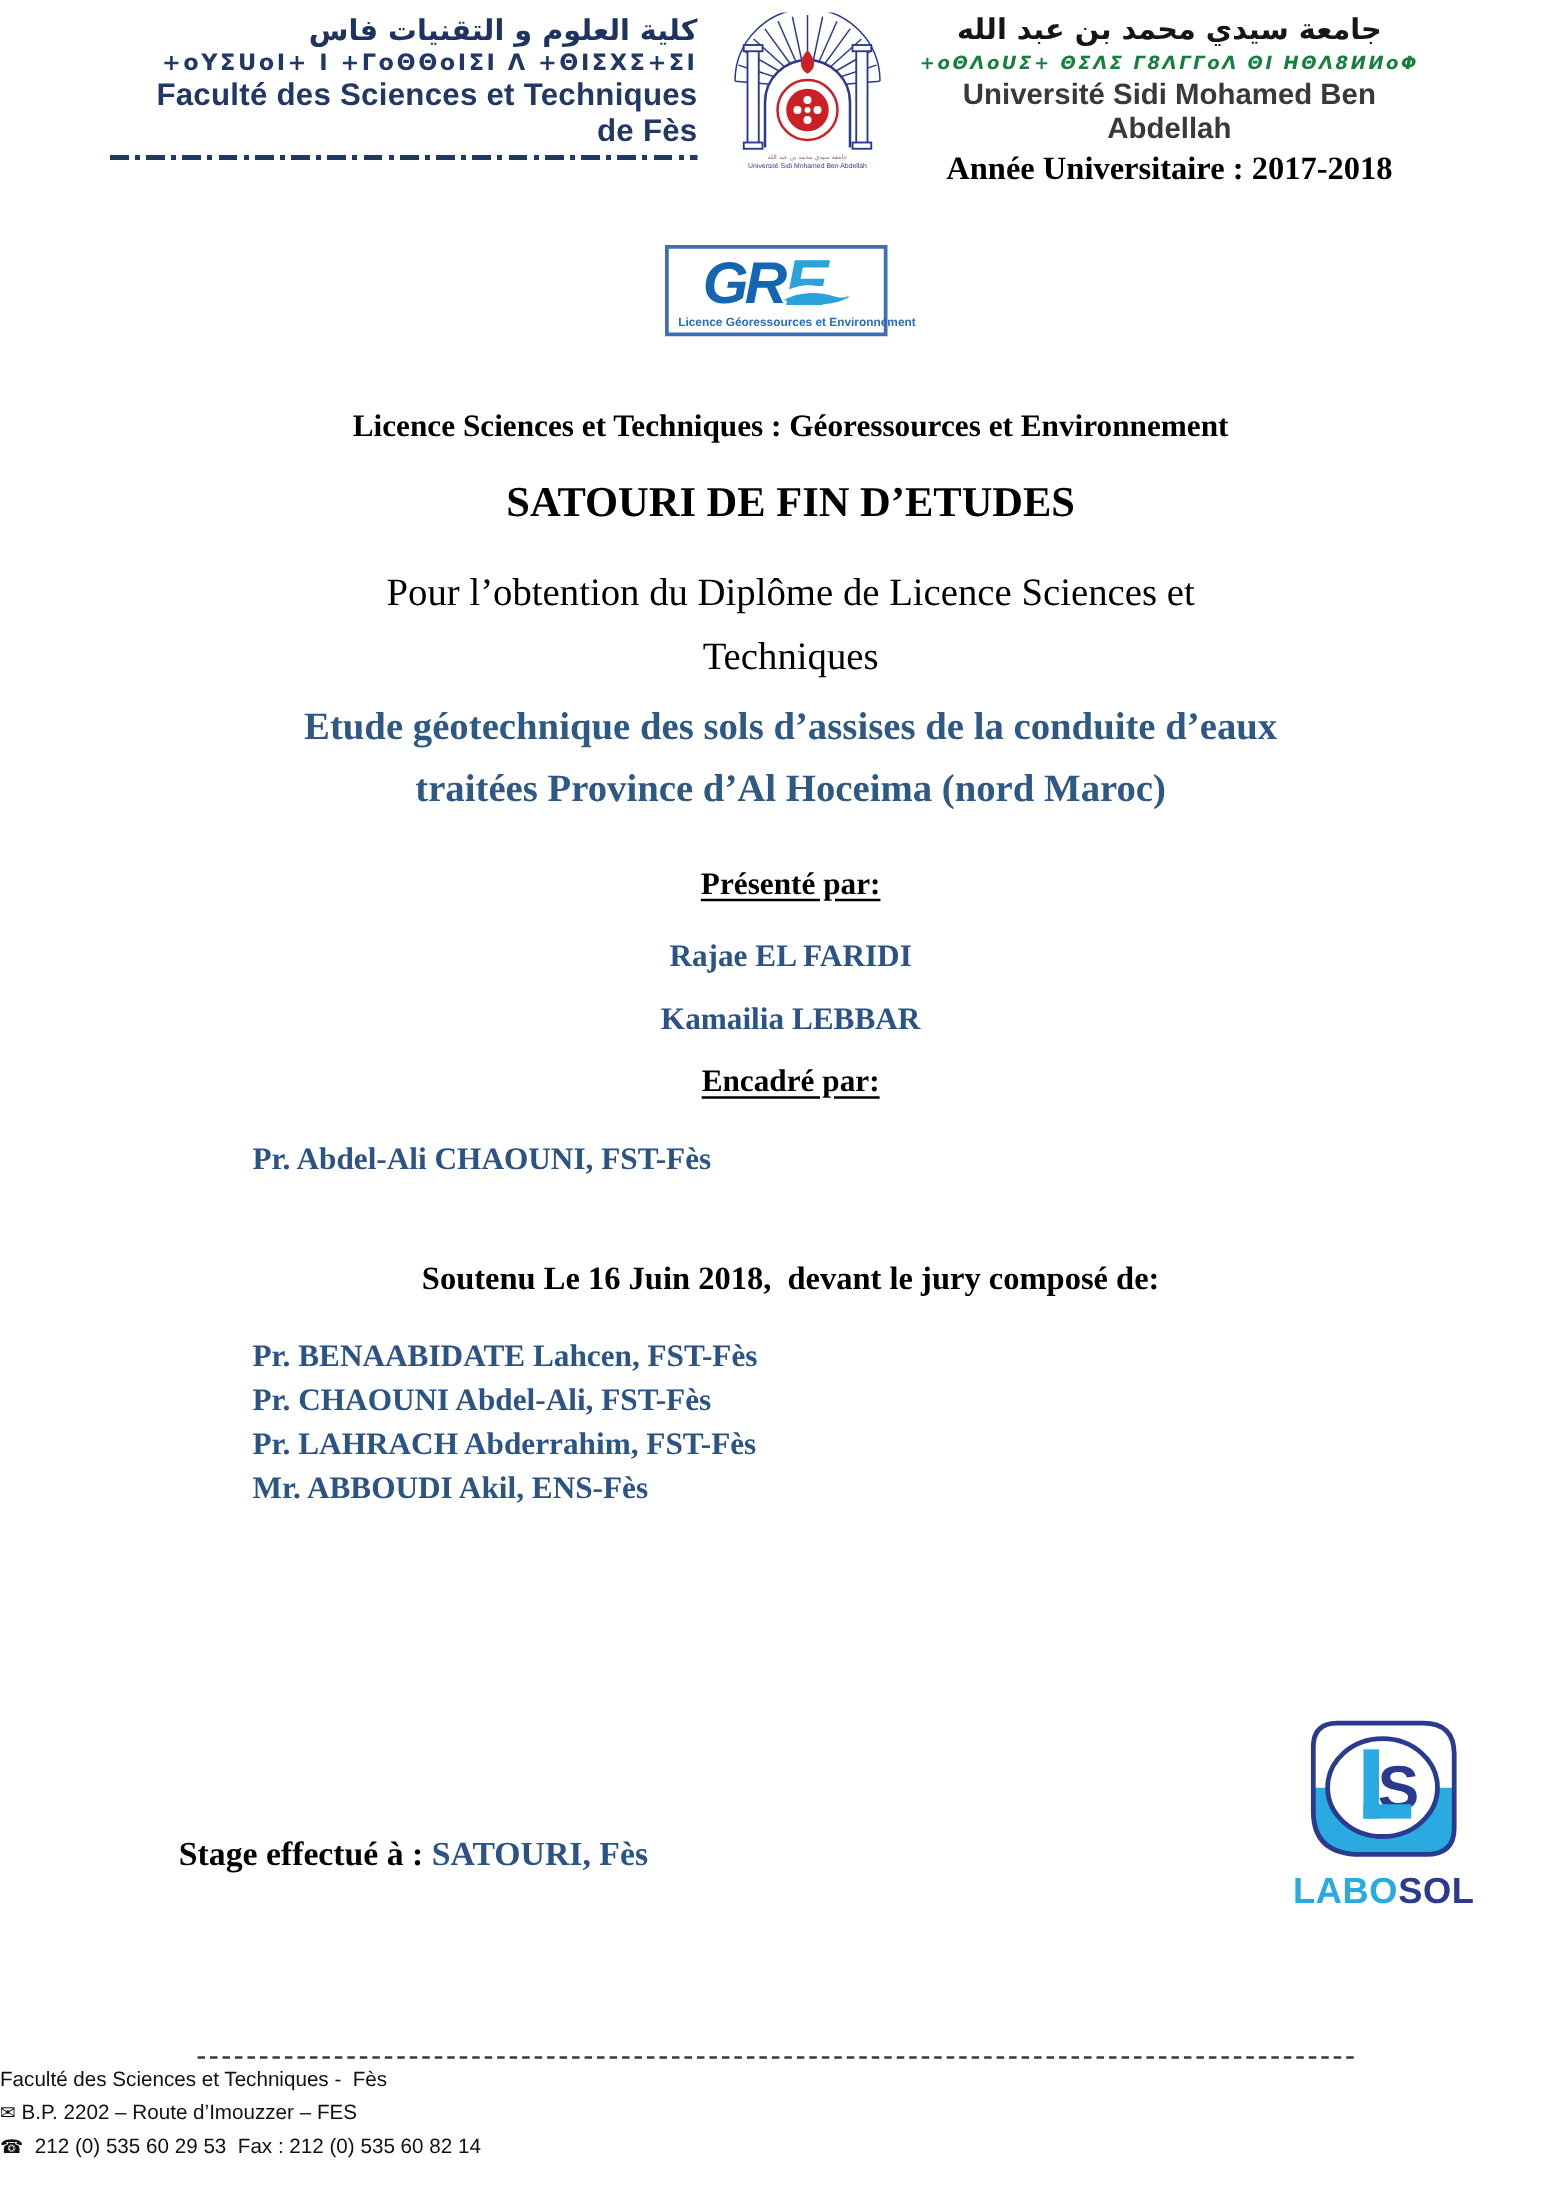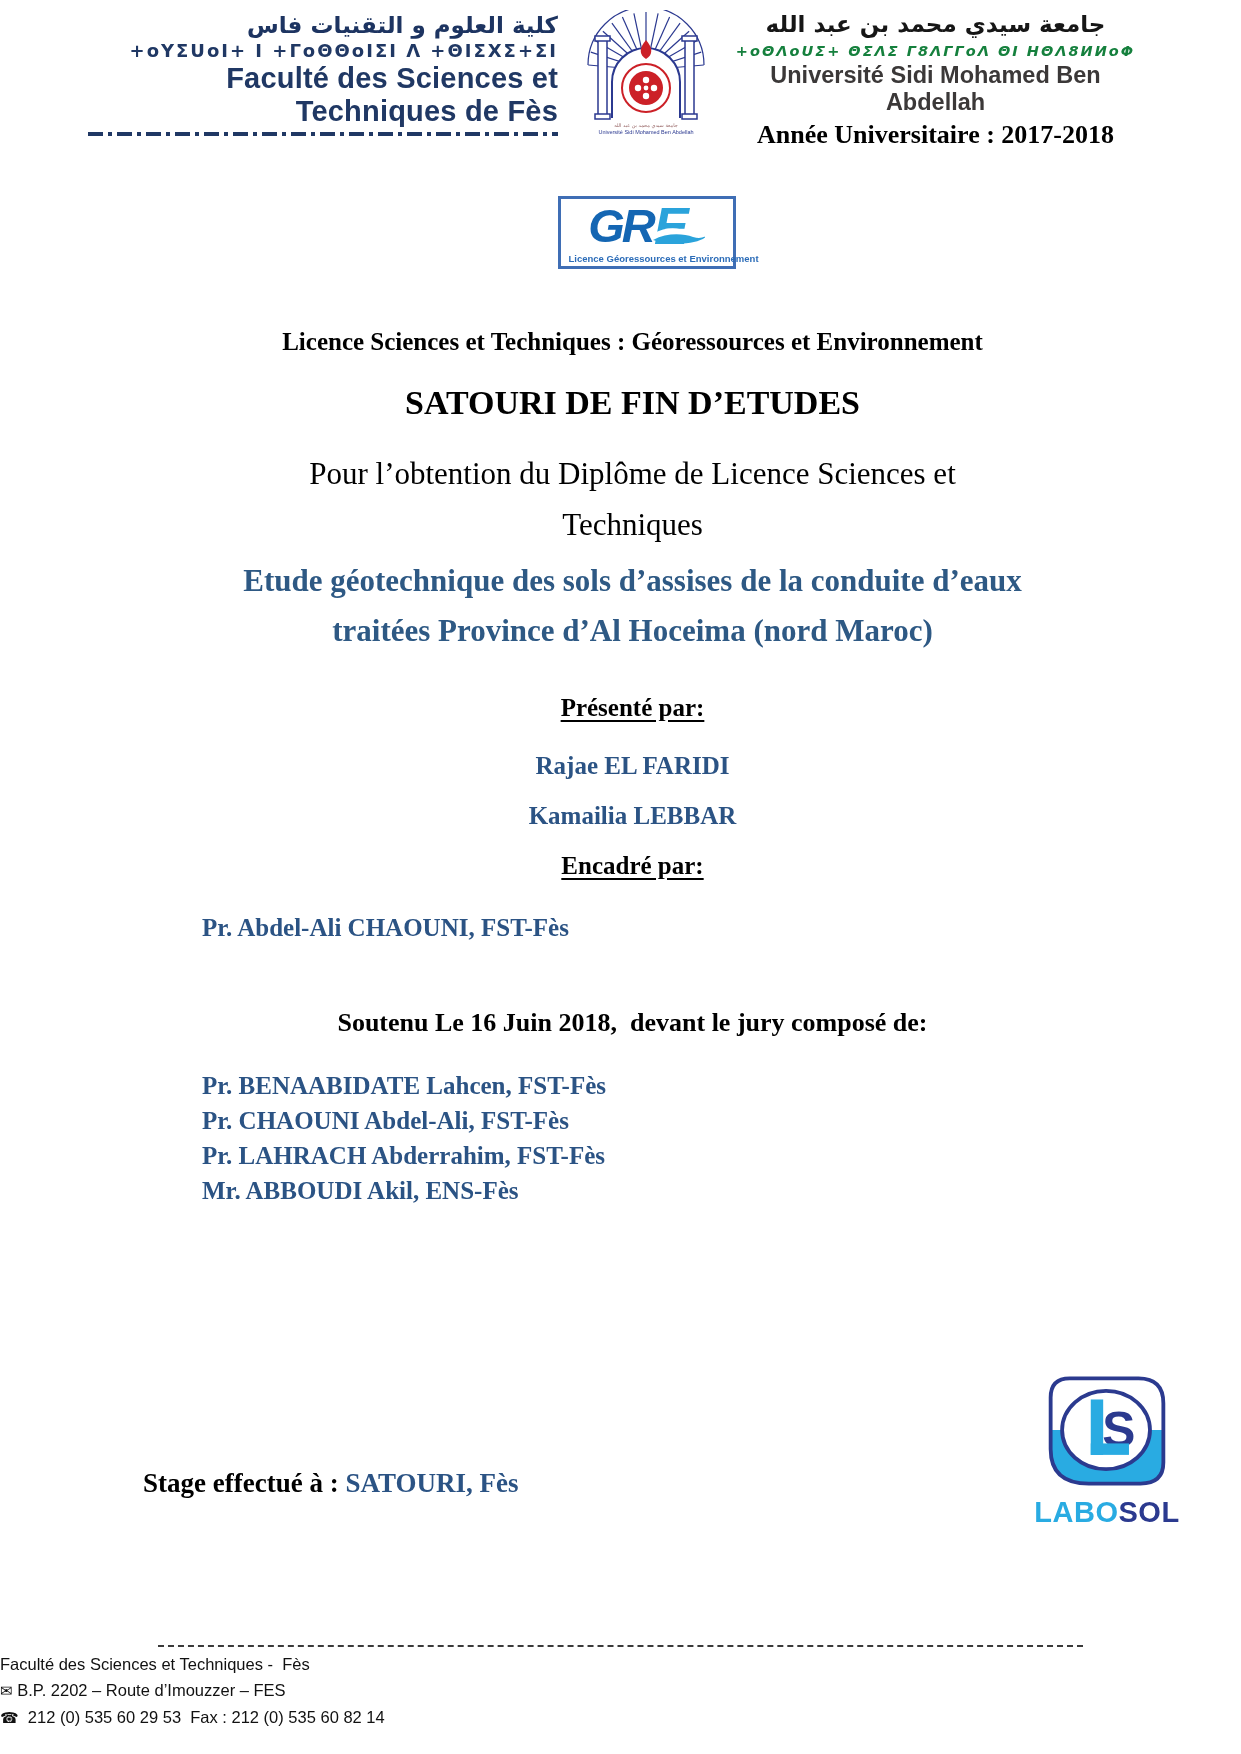--- a/index.html
+++ b/index.html
@@ -6,32 +6,32 @@
   .page {
     position:relative; width:1241px; height:1754px; margin:0 auto;
     background:#ffffff; overflow:hidden;
     font-family:"Liberation Serif", serif; color:#000;
   }
   
   .header { position:absolute; top:10px; left:88px; width:1050px; display:flex; justify-content:space-between; }
   .hdr-left { width:470px; text-align:right; }
   .hdr-left .ar { font-family:"DejaVu Sans",sans-serif; font-weight:bold; font-size:23px; color:#1d3461; line-height:1.35; }
   .hdr-left .tif { font-family:"DejaVu Sans",sans-serif; font-size:18px; letter-spacing:2px; color:#203864; font-weight:600; line-height:1.15; }
-  .hdr-left .fr { font-family:"Liberation Sans",sans-serif; font-weight:bold; font-size:29px; color:#203864; letter-spacing:0.2px;margin-left:18px; }
+  .hdr-left .fr { font-family:"Liberation Sans",sans-serif; font-weight:bold; font-size:25px; color:#203864; letter-spacing:0.2px;margin-left:18px; }
   .dashdot { height:4px; margin-top:4px;
     background:repeating-linear-gradient(90deg,#203864 0 15px, transparent 15px 20px, #203864 20px 24px, transparent 24px 29px); }
   .emblem { width:130px; flex:0 0 130px; margin-top:0; }
   .hdr-right { width:405px; text-align:center; }
   .hdr-right .ar { font-family:"DejaVu Sans",sans-serif; font-weight:bold; font-size:23px; color:#161616; line-height:1.3; }
   .hdr-right .tif { font-family:"DejaVu Sans",sans-serif; font-size:14.5px; letter-spacing:2px; color:#15803d; font-weight:600; margin-top:3px;font-style:italic; }
   .hdr-right .fr { font-family:"Liberation Sans",sans-serif; font-weight:bold; font-size:23.5px; color:#3b3838; margin-top:3px; }
   .year { font-size:26px; font-weight:bold; margin-top:4px; color:#000; }
   
   .gre { position:absolute; top:196px; left:50%; transform:translateX(-50%);
-         border:3px solid #3f6eb5; background:#fff; padding:1px 8px 2px; width:156px; text-align:left;margin-left:26px; }
+         border:3px solid #3f6eb5; background:#fff; padding:1px 8px 2px; width:156px; text-align:left; }
   .gre-letters { display:flex; justify-content:center; align-items:flex-end; height:52px; }
   .gre-gr { font-family:"Liberation Sans",sans-serif; font-style:italic; font-weight:900;
             font-size:47px; line-height:52px; color:#1466b3; letter-spacing:-3px; }
   .gre-caption { font-family:"Liberation Sans",sans-serif; font-weight:bold; font-size:9.5px;
                  color:#2b6cb8; margin-top:1px; white-space:nowrap; }
   
   .cline { position:absolute; left:12px; width:100%; text-align:center; }
   .licence-line { top:328px; font-weight:bold; font-size:25px; }
   .memoire { top:384px; font-weight:bold; font-size:34px; }
   .obtention { top:448px; font-size:31px; line-height:51px; }

